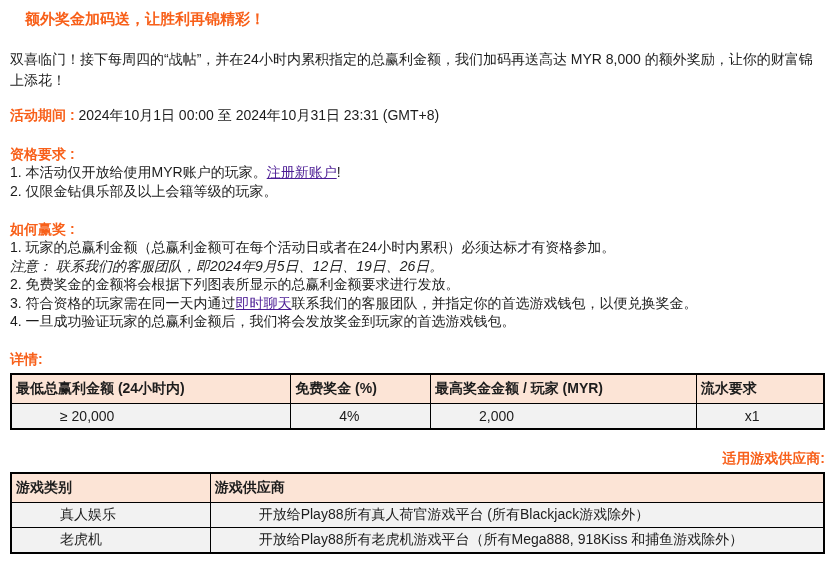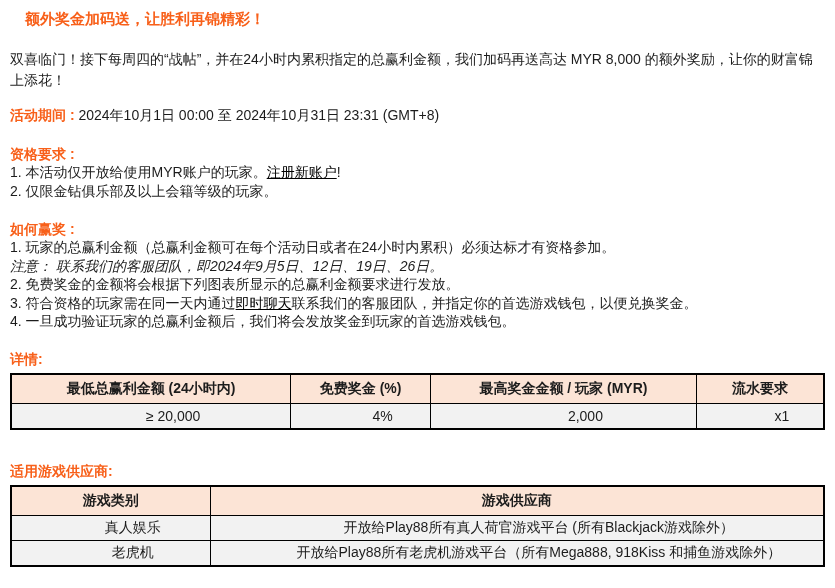--- a/index.html
+++ b/index.html
@@ -35,45 +35,45 @@
   .period-line { margin: 15px 0 0 0; line-height: 18px; }
   .section-heading {
     color: #F8601A;
     font-weight: bold;
     margin: 0;
     line-height: 18px;
   }
   .mt-elig { margin-top: 21px; }
   .mt-how  { margin-top: 20px; }
   .mt-details { margin-top: 19px; }
-  .mt-providers { margin-top: 32px; }
+  .mt-providers { margin-top: 19px; text-align: right; }
   .list-line {
     margin: 0;
     line-height: 18.5px;
   }
   .note-line {
     font-style: italic;
     margin: 0;
     line-height: 18.5px;
   }
   a.doclink {
-    color: #000000;
+    color: #4c1d95;
     text-decoration: underline;
     cursor: pointer;
   }
   table.promo {
     border-collapse: collapse;
     width: 815px;
     table-layout: fixed;
     border: 2px solid #000;
     margin-top: 5px;
   }
   table.promo th, table.promo td {
     border: 1px solid #000;
-    text-align: center;
+    text-align: left;
     vertical-align: middle;
     padding: 2px 4px;
     font-size: 14px;
     overflow: hidden;
   }
   table.promo th {
     background: #FCE4D6;
     font-weight: bold;
     height: 24px;
   }

